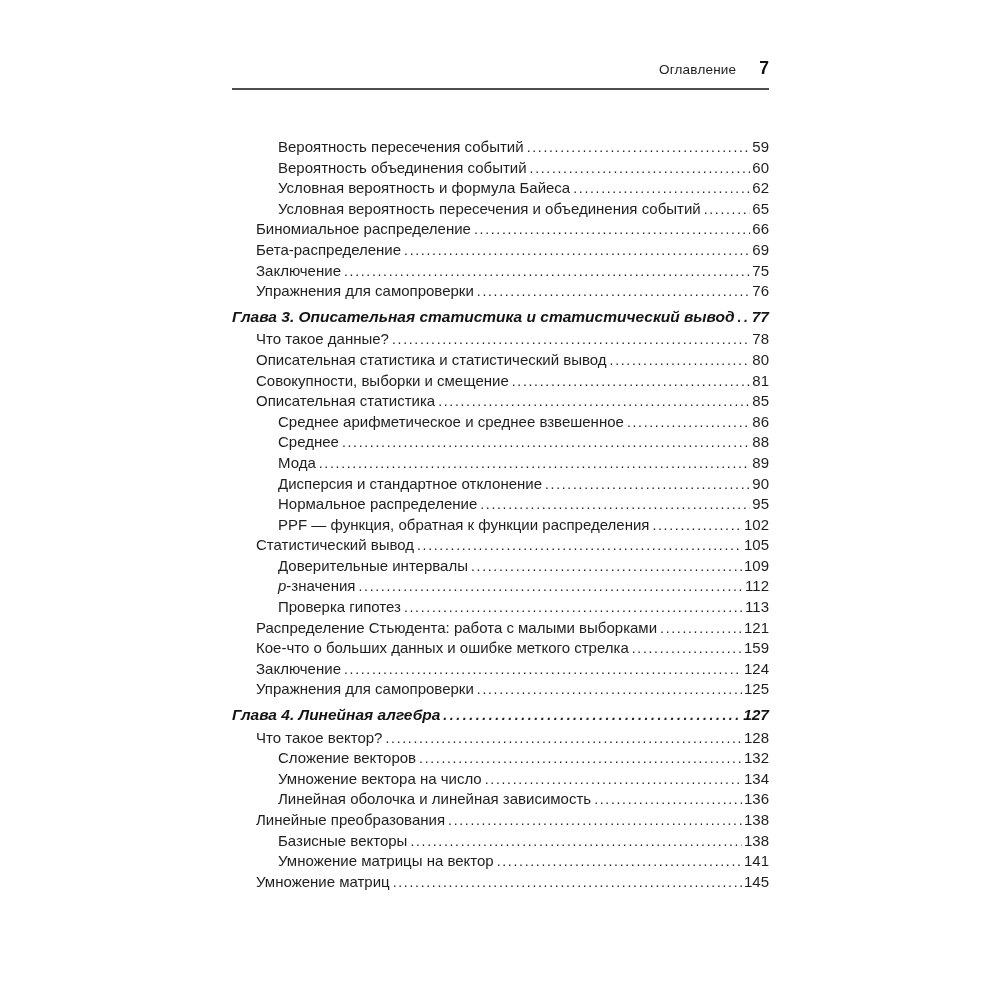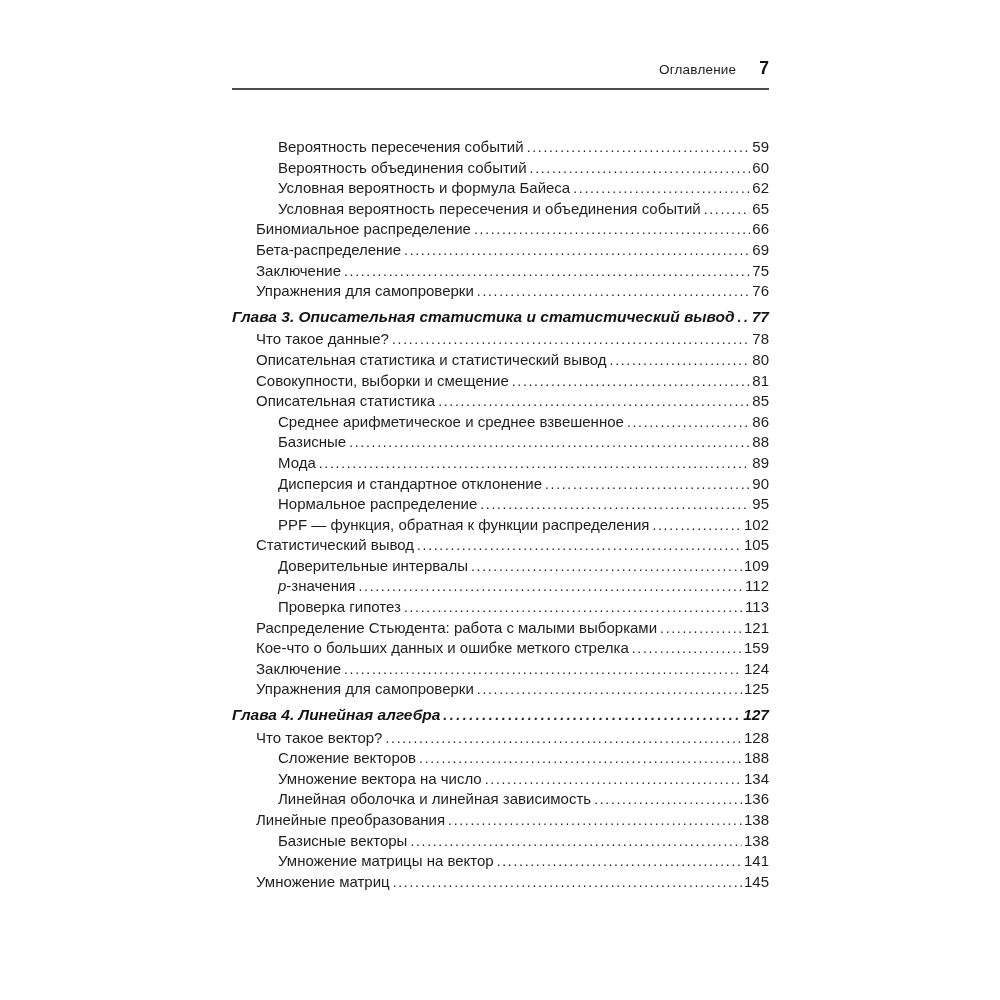--- a/index.html
+++ b/index.html
@@ -176,21 +176,21 @@
     <span class="toc-page">85</span>
   </div>
 
   <div class="toc-line level-2">
     <span class="toc-title">Среднее арифметическое и среднее взвешенное</span>
     <span class="toc-dots"></span>
     <span class="toc-page">86</span>
   </div>
 
   <div class="toc-line level-2">
-    <span class="toc-title">Базисные</span>
+    <span class="toc-title">Среднее</span>
     <span class="toc-dots"></span>
     <span class="toc-page">88</span>
   </div>
 
   <div class="toc-line level-2">
     <span class="toc-title">Мода</span>
     <span class="toc-dots"></span>
     <span class="toc-page">89</span>
   </div>
 
@@ -269,21 +269,21 @@
 
   <div class="toc-line level-1">
     <span class="toc-title">Что такое вектор?</span>
     <span class="toc-dots"></span>
     <span class="toc-page">128</span>
   </div>
 
   <div class="toc-line level-2">
     <span class="toc-title">Сложение векторов</span>
     <span class="toc-dots"></span>
-    <span class="toc-page">188</span>
+    <span class="toc-page">132</span>
   </div>
 
   <div class="toc-line level-2">
     <span class="toc-title">Умножение вектора на число</span>
     <span class="toc-dots"></span>
     <span class="toc-page">134</span>
   </div>
 
   <div class="toc-line level-2">
     <span class="toc-title">Линейная оболочка и линейная зависимость</span>

